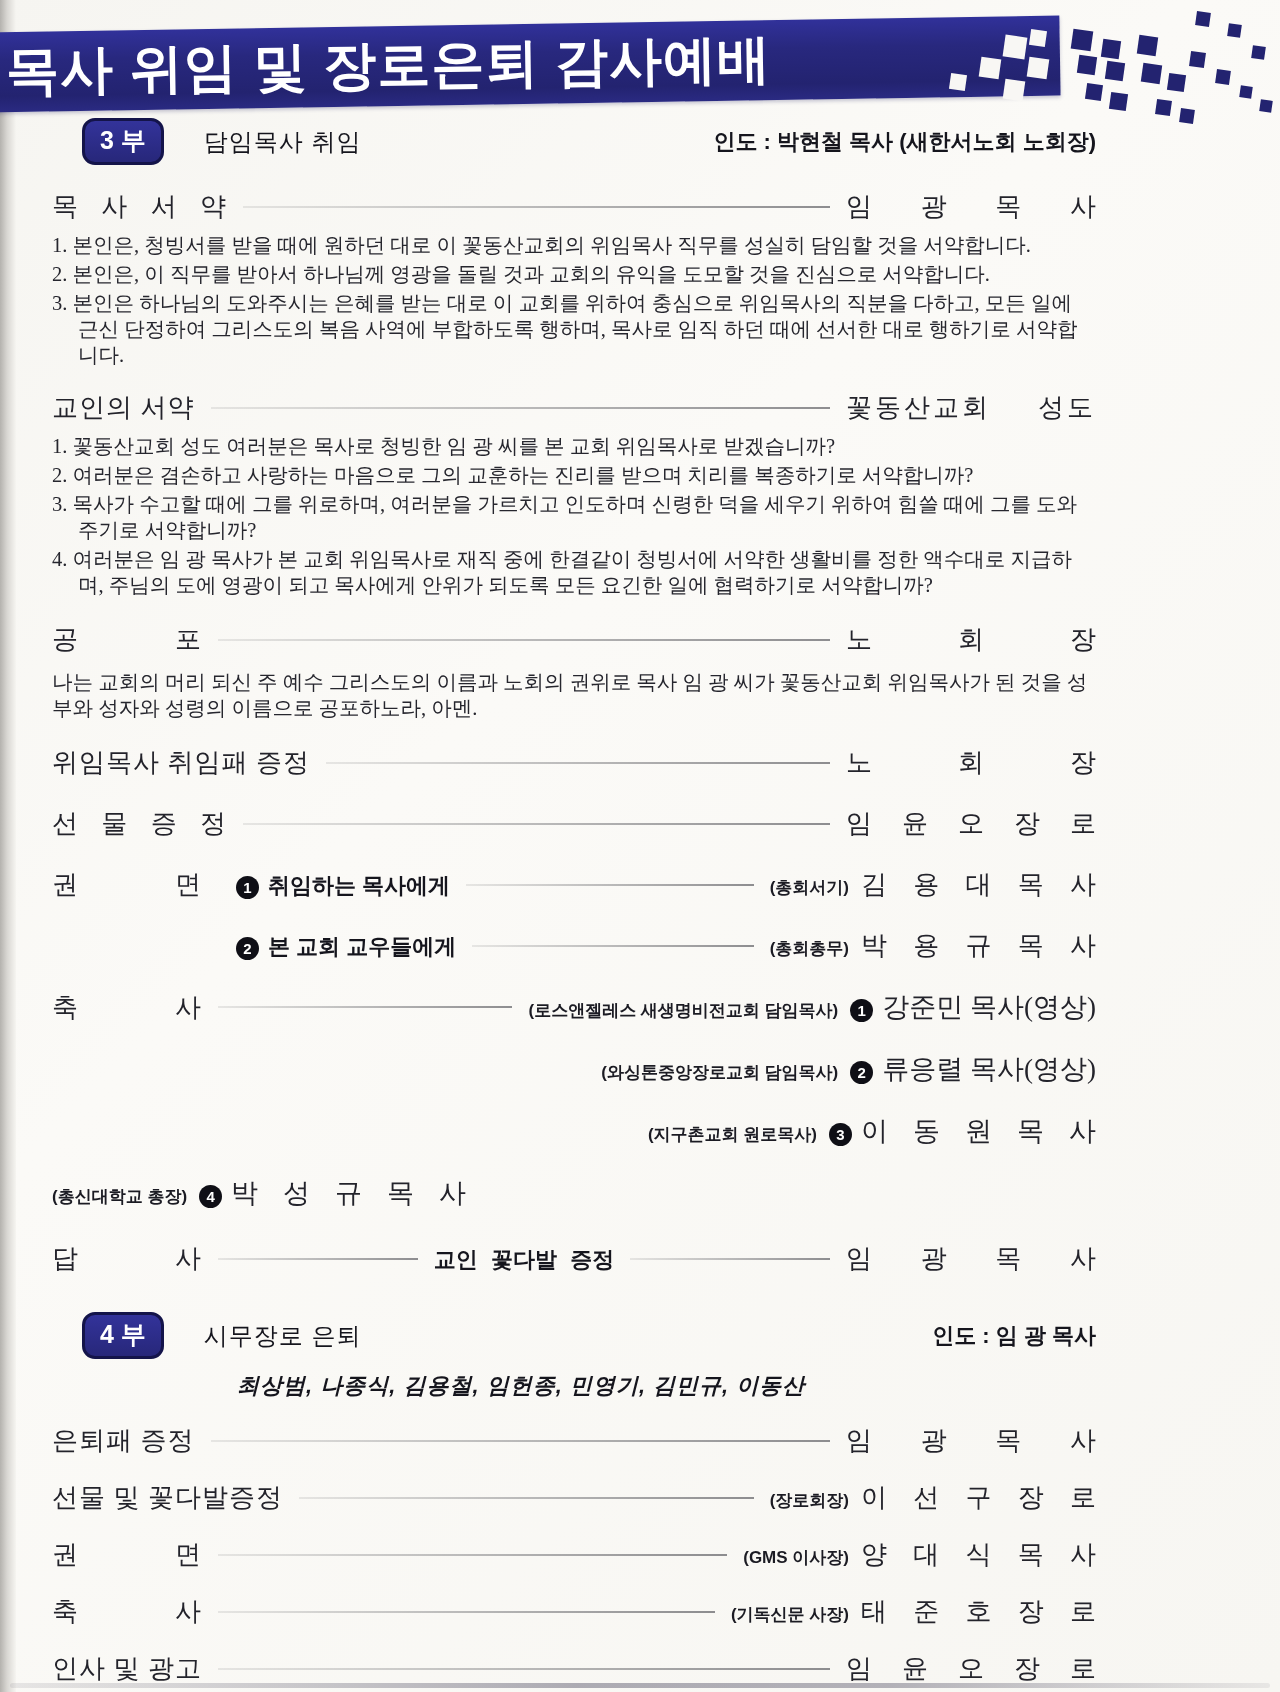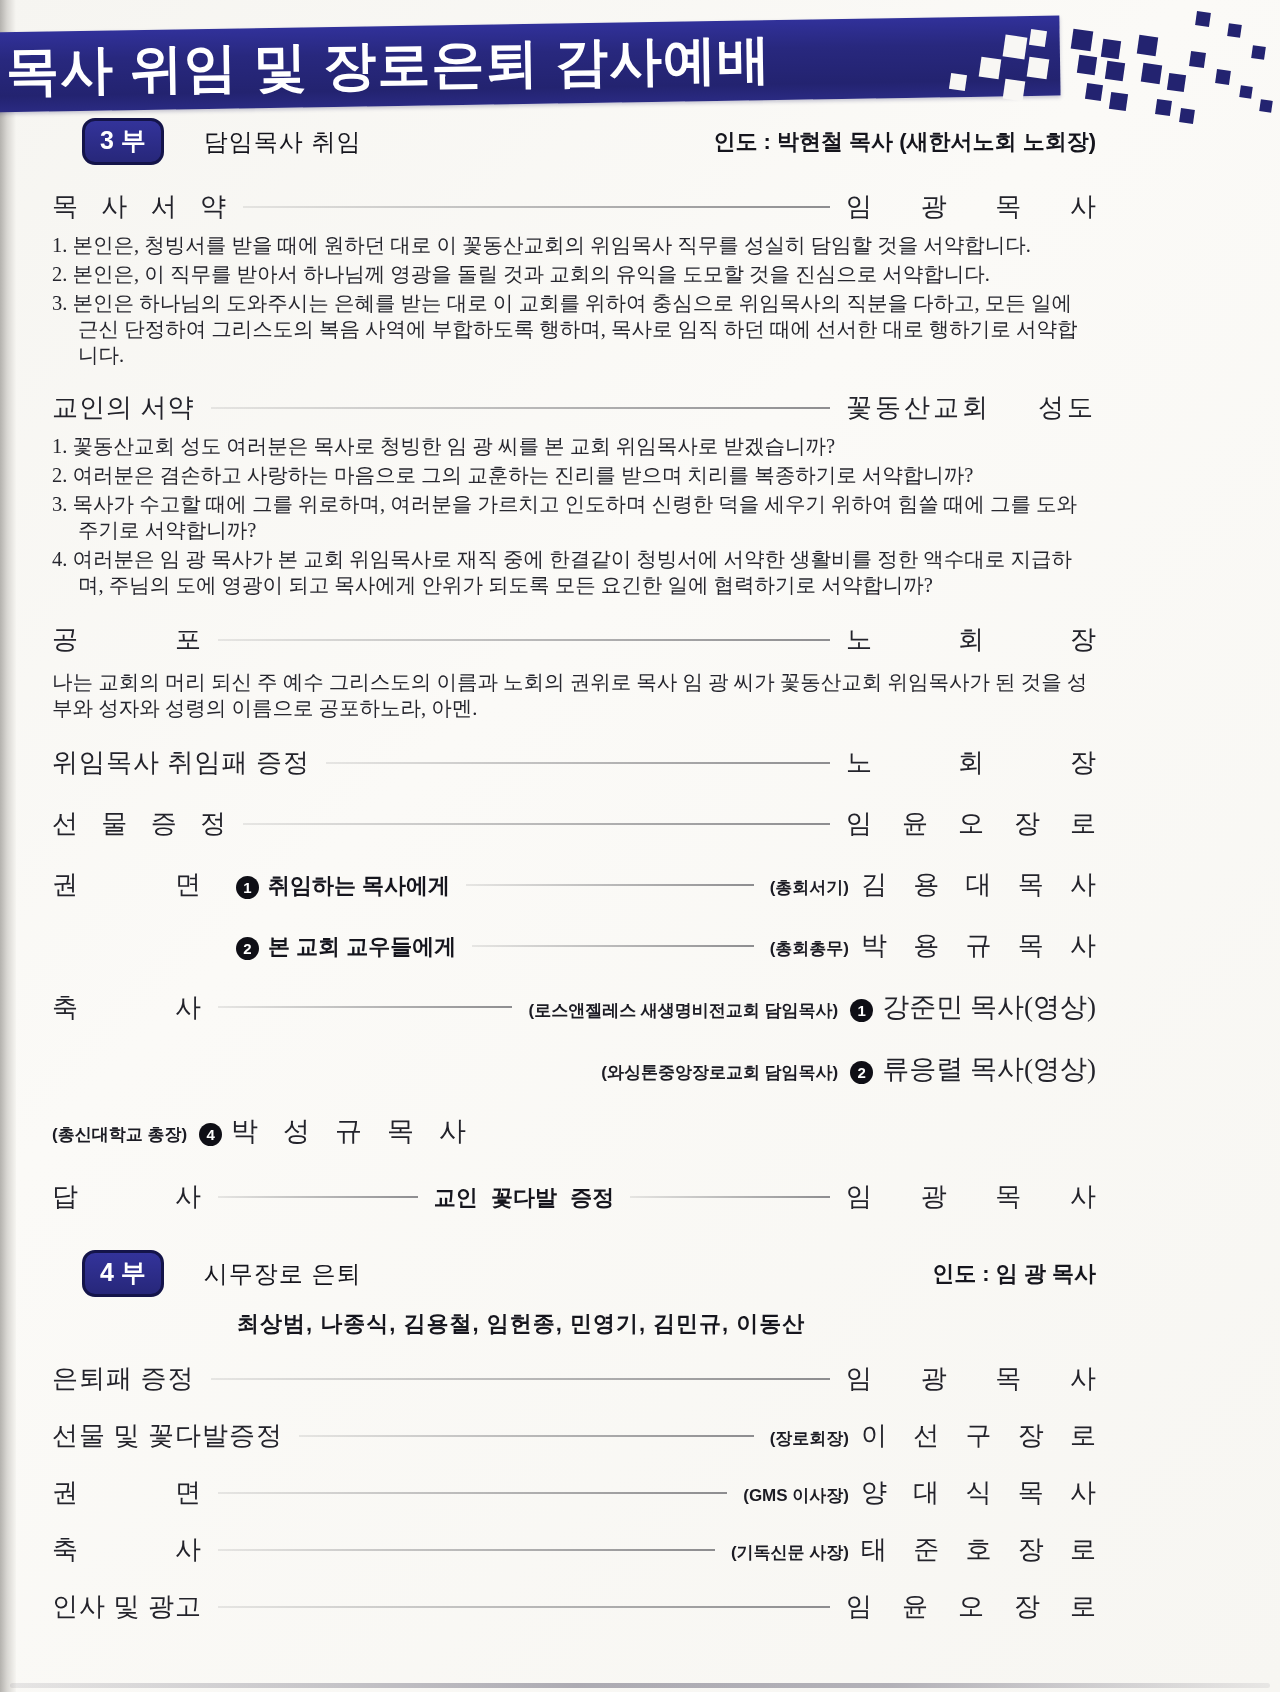--- a/index.html
+++ b/index.html
@@ -45,21 +45,21 @@
   .target{font-family:"Liberation Sans",sans-serif;font-weight:700;font-size:22px;color:#15151d;white-space:nowrap;}
   .mid{font-family:Liberation Mono, monospace;font-weight:700;font-size:22px;color:#15151d;white-space:nowrap;}
   .num-circle{display:inline-block;width:23px;height:23px;border-radius:50%;background:#0f0f16;color:#fff;
     font-family:"Liberation Sans",sans-serif;font-weight:700;font-size:15px;line-height:23px;
     text-align:center;vertical-align:2px;margin-right:9px;}
   .vows{font-size:20.5px;line-height:1.27;margin-top:8px;color:#26262e;}
   .vow{padding-left:26px;text-indent:-26px;margin-top:3px;}
   .ptext{font-size:20.5px;line-height:1.27;margin-top:12px;color:#26262e;}
   .cname{font-size:27px;white-space:nowrap;}
   .elders{font-family:"Liberation Sans",sans-serif;font-weight:700;font-size:22px;color:#15151d;
-    margin:12px 0 4px 185px;letter-spacing:1px;}
+    margin:12px 0 4px 185px;letter-spacing:1px;font-style:italic;}
   .sp150{display:inline-block;width:150px;}
   .mt22{margin-top:22px;}.mt24{margin-top:24px;}.mt30{margin-top:30px;}.mt36{margin-top:36px;}
 </style>
 </head>
 <body>
 
 <div class="paper">
   <div class="edge-left"></div>
 
   <div class="banner-wrap">
@@ -170,20 +170,25 @@
       <span class="lead"></span>
       <span class="paren">(로스앤젤레스 새생명비전교회 담임목사)</span>
       <span class="num-circle">1</span>
       <span class="cname">강준민 목사(영상)</span>
     </div>
     <div class="row" style="justify-content:flex-end;">
       <span class="paren">(와싱톤중앙장로교회 담임목사)</span>
       <span class="num-circle">2</span>
       <span class="cname">류응렬 목사(영상)</span>
     </div>
+    <div class="row" style="justify-content:flex-end;">
+      <span class="paren">(지구촌교회 원로목사)</span>
+      <span class="num-circle">3</span>
+      <span class="cname spread w235">이 동 원 목 사</span>
+    </div>
     <div class="row" style="justify-content:flex-start;">
       <span class="paren">(총신대학교 총장)</span>
       <span class="num-circle">4</span>
       <span class="cname spread w235">박 성 규 목 사</span>
     </div>
 
     <div class="row mt30">
       <span class="lbl spread w150">답 사</span>
       <span class="lead"></span>
       <span class="mid">교인 꽃다발 증정</span>

